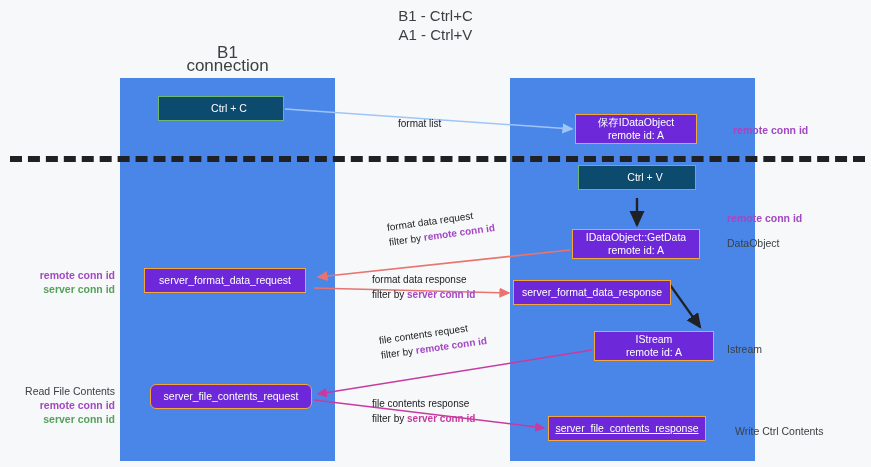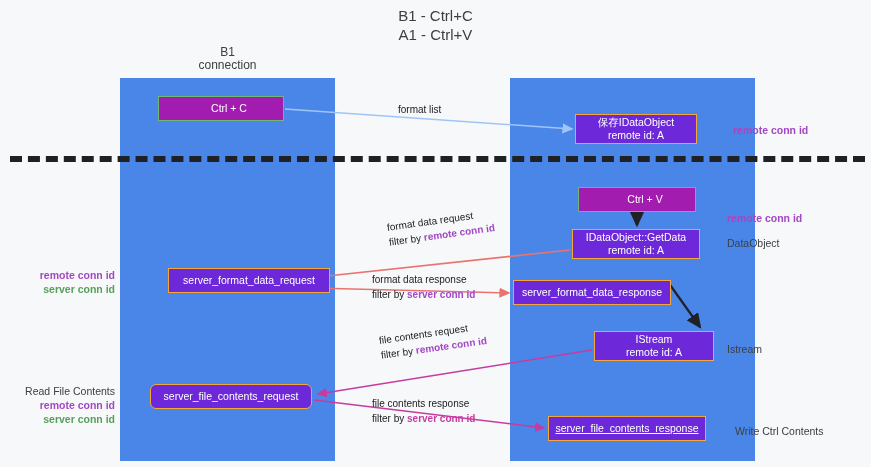--- a/index.html
+++ b/index.html
@@ -16,21 +16,21 @@
   
   .title {
     left: 0; top: 6px; width: 871px;
     text-align: center;
     font-size: 15px; color: #3c4043; line-height: 19px;
     white-space: pre-line;
   }
 
   
   .col-head {
-    font-size: 12px; color: #3c4043; text-align: center;
+    font-size: 17px; color: #3c4043; text-align: center;
     line-height: 13px; white-space: pre-line;
   }
   #head-b1 { left: 120px; top: 46px; width: 215px; }
   #head-a1 { left: 510px; top: 46px; width: 245px; }
 
   
   .lane { background: #4a86e8; }
   #lane-b1 { left: 120px; top: 78px;  width: 215px; height: 383px; }
   #lane-a1 { left: 510px; top: 78px;  width: 245px; height: 383px; }
 
@@ -41,30 +41,30 @@
   }
 
   
   .node {
     display: flex; flex-direction: column;
     align-items: center; justify-content: center;
     text-align: center;
     color: #ffffff; font-size: 10.5px; line-height: 13px;
     border: 1px solid rgba(255,255,255,0.35);
   }
-  .node.green  { background: #a21caf; border-color: #6fb873; padding-left: 16px; }
+  .node.green  { background: #0c4a6e; border-color: #6fb873; padding-left: 16px; }
   .node.orange { background: #fbb košt; }
   .node.orange { background: #6d28d9; border-color: #f7a73a; }
   .node .l2 { display: block; }
 
   #n-ctrlc  { left: 158px; top: 96px;  width: 126px; height: 25px; }
   #n-idobj  { left: 575px; top: 114px; width: 122px; height: 30px; }
-  #n-ctrlv  { left: 578px; top: 187px; width: 118px; height: 25px; }
+  #n-ctrlv  { left: 578px; top: 165px; width: 118px; height: 25px; }
   #n-getdata{ left: 572px; top: 229px; width: 128px; height: 30px; align-items: center; }
-  #n-sfdreq { left: 168px; top: 268px; width: 162px; height: 25px; }
+  #n-sfdreq { left: 144px; top: 268px; width: 162px; height: 25px; }
   #n-sfdres { left: 513px; top: 280px; width: 158px; height: 25px; align-items: center; }
   #n-istream{ left: 594px; top: 331px; width: 120px; height: 30px; }
   #n-sfcreq { left: 150px; top: 384px; width: 162px; height: 25px; border-radius: 6px; }
   #n-sfcres { left: 548px; top: 416px; width: 158px; height: 25px; text-decoration: underline; }
 
   
   .ann { font-size: 10.5px; line-height: 14px; color: #202124; }
   .ann .purple { color: #a347c4; font-weight: bold; }
   .ann .green  { color: #57a05c; font-weight: bold; }
   .ann .plain  { color: #3c4043; }
@@ -79,21 +79,21 @@
   #ann-l2 { left: 12px;  top: 384px; text-align: right; width: 103px; }
 
   
   .edge-label {
     font-size: 10px; color: #202124; line-height: 15px;
     white-space: nowrap;
   }
   .edge-label .hl-purple { color: #a347c4; font-weight: bold; }
   .edge-label .hl-pink   { color: #c73ba0; font-weight: bold; }
 
-  #el-formatlist { left: 398px; top: 102px; }
+  #el-formatlist { left: 398px; top: 116px; }
   #el-fdreq { left: 386px; top: 220px; transform: rotate(-8deg); transform-origin: left top; }
   #el-fdres { left: 372px; top: 272px; }
   #el-fcreq { left: 378px; top: 333px; transform: rotate(-8deg); transform-origin: left top; }
   #el-fcres { left: 372px; top: 396px; }
 
   svg#wires { position: absolute; left: 0; top: 0; width: 871px; height: 467px; pointer-events: none; }
 </style>
 </head>
 <body>
 

